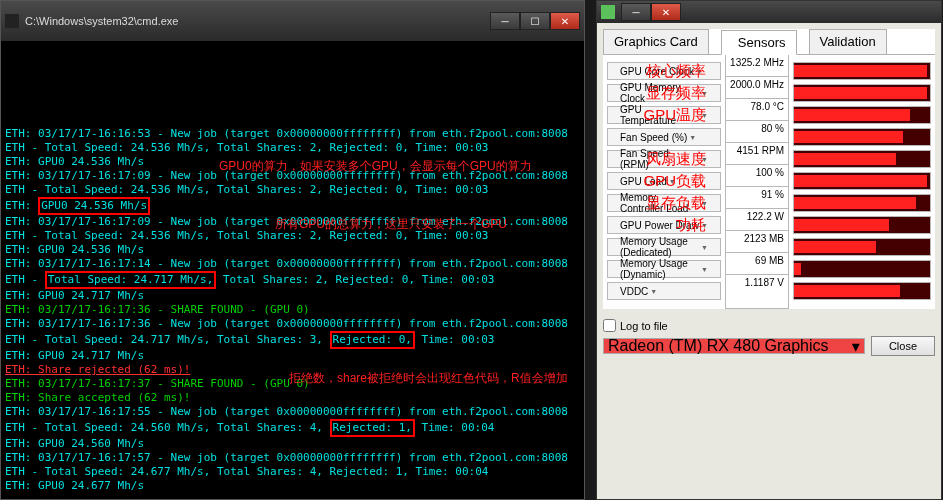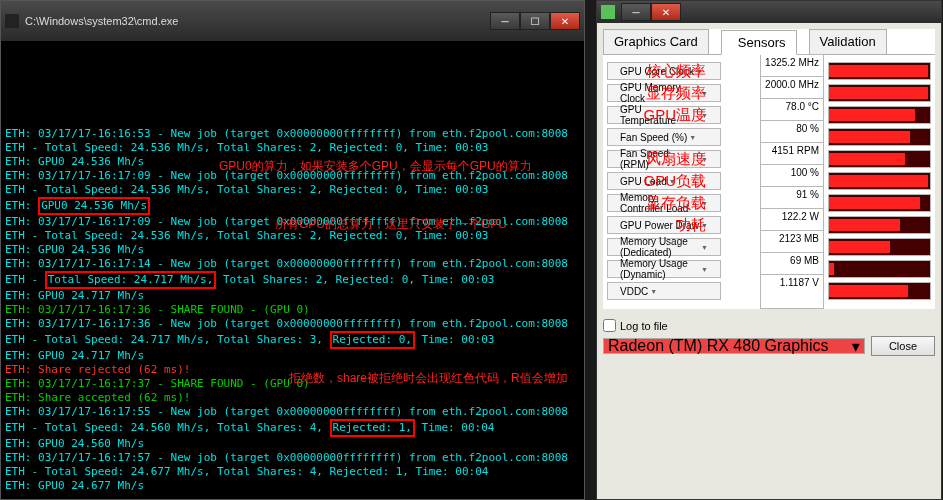--- a/index.html
+++ b/index.html
@@ -9,36 +9,36 @@
 .cmd-window { position: absolute; left: 0; top: 0; width: 585px; height: 500px; background: #000; border: 1px solid #555; }
 .cmd-titlebar { height: 40px; background: linear-gradient(#4a4a4a, #2a2a2a); display: flex; align-items: center; padding: 4px 4px; color: #ddd; }
 .cmd-titlebar-icon { width: 14px; height: 14px; background: #222; margin-right: 6px; }
 .cmd-titlebar-text { flex: 1; font-size: 11px; }
 .winctrl { display: flex; gap: 0; }
 .winbtn { width: 30px; height: 18px; background: linear-gradient(#5a5a5a,#3a3a3a); border: 1px solid #222; display: flex; align-items: center; justify-content: center; color: #fff; font-size: 10px; cursor: pointer; }
 .winbtn.close { background: linear-gradient(#e05a4a,#b02a1a); }
 .cmd-body { font-family: Consolas, monospace; font-size: 11px; line-height: 14px; color: #c0c0c0; padding: 2px 4px; white-space: pre; overflow: hidden; position: relative; height: calc(100% - 22px); }
 .c-cyan { color: #00e0e0; }
 .c-green { color: #00d000; }
-.c-red { color: #ff3030; }
+.c-red { color: #ff3030; text-decoration: underline; }
 .c-ann { color: #ff2020; font-family: "Microsoft YaHei", sans-serif; font-size: 12px; }
 .box { border: 2px solid #ff0000; display: inline-block; padding: 0 1px; }
 
 
 .gpuz-window { position: absolute; left: 596px; top: 0; width: 346px; height: 500px; background: #e8e8e0; border: 1px solid #333; }
 .gpuz-titlebar { height: 22px; background: linear-gradient(#4a4a4a,#2a2a2a); display: flex; align-items: center; padding: 0 4px; color: #ddd; }
 .gpuz-tabs { display: flex; margin: 6px 6px 0 6px; border-bottom: 1px solid #b0b0b0; background: #fff; }
 .tab { padding: 4px 10px; font-size: 13px; border: 1px solid #b0b0b0; border-bottom: none; margin-right: 12px; background: #f0f0f0; cursor: pointer; }
 .tab.active { background: #fff; border-bottom: 1px solid #fff; position: relative; top: 1px; padding-left: 16px; }
 .gpuz-body { background: #fff; margin: 0 6px 6px 6px; padding: 6px 4px; }
 .sensor-row { display: flex; align-items: center; height: 20px; margin-bottom: 2px; gap: 4px; }
 .sensor-label { width: 114px; height: 18px; border: 1px solid #b8b8b8; background: #f4f4f4; display: flex; align-items: center; padding: 0 12px; font-size: 10px; position: relative; cursor: pointer; }
 .sensor-label .tri { font-size: 7px; margin-left: 2px; color: #666; }
 .sensor-label .ann { color: #ff0000; position: absolute; right: 14px; font-size: 15px; }
-.sensor-value { width: 64px; height: 35px; border: 1px solid #b8b8b8; background: #fff; text-align: right; padding: 0 4px; font-size: 10px; line-height: 16px; margin-left: 35px; }
+.sensor-value { width: 64px; height: 35px; border: 1px solid #b8b8b8; background: #fff; text-align: right; padding: 0 4px; font-size: 10px; line-height: 16px; }
 .spark { flex: 1; height: 18px; border: 1px solid #b8b8b8; background: #440000; position: relative; }
 .spark-fill { position: absolute; left: 0; top: 2px; bottom: 2px; background: #ff2020; }
 .gpuz-footer { padding: 4px 6px; display: flex; gap: 6px; align-items: center; }
 .chk { display: flex; align-items: center; gap: 4px; font-size: 11px; }
 .chk input { width: 13px; height: 13px; }
 .combo { flex: 1; height: 16px; border: 1px solid #aaa; background: #ef4444; font-size: 16px; padding: 0 4px; display: flex; align-items: center; justify-content: space-between; }
 .btn-close { height: 20px; padding: 0 17px; border: 1px solid #888; background: linear-gradient(#f8f8f8,#e0e0e0); font-size: 11px; cursor: pointer; }
 </style>
 </head>
 <body>

